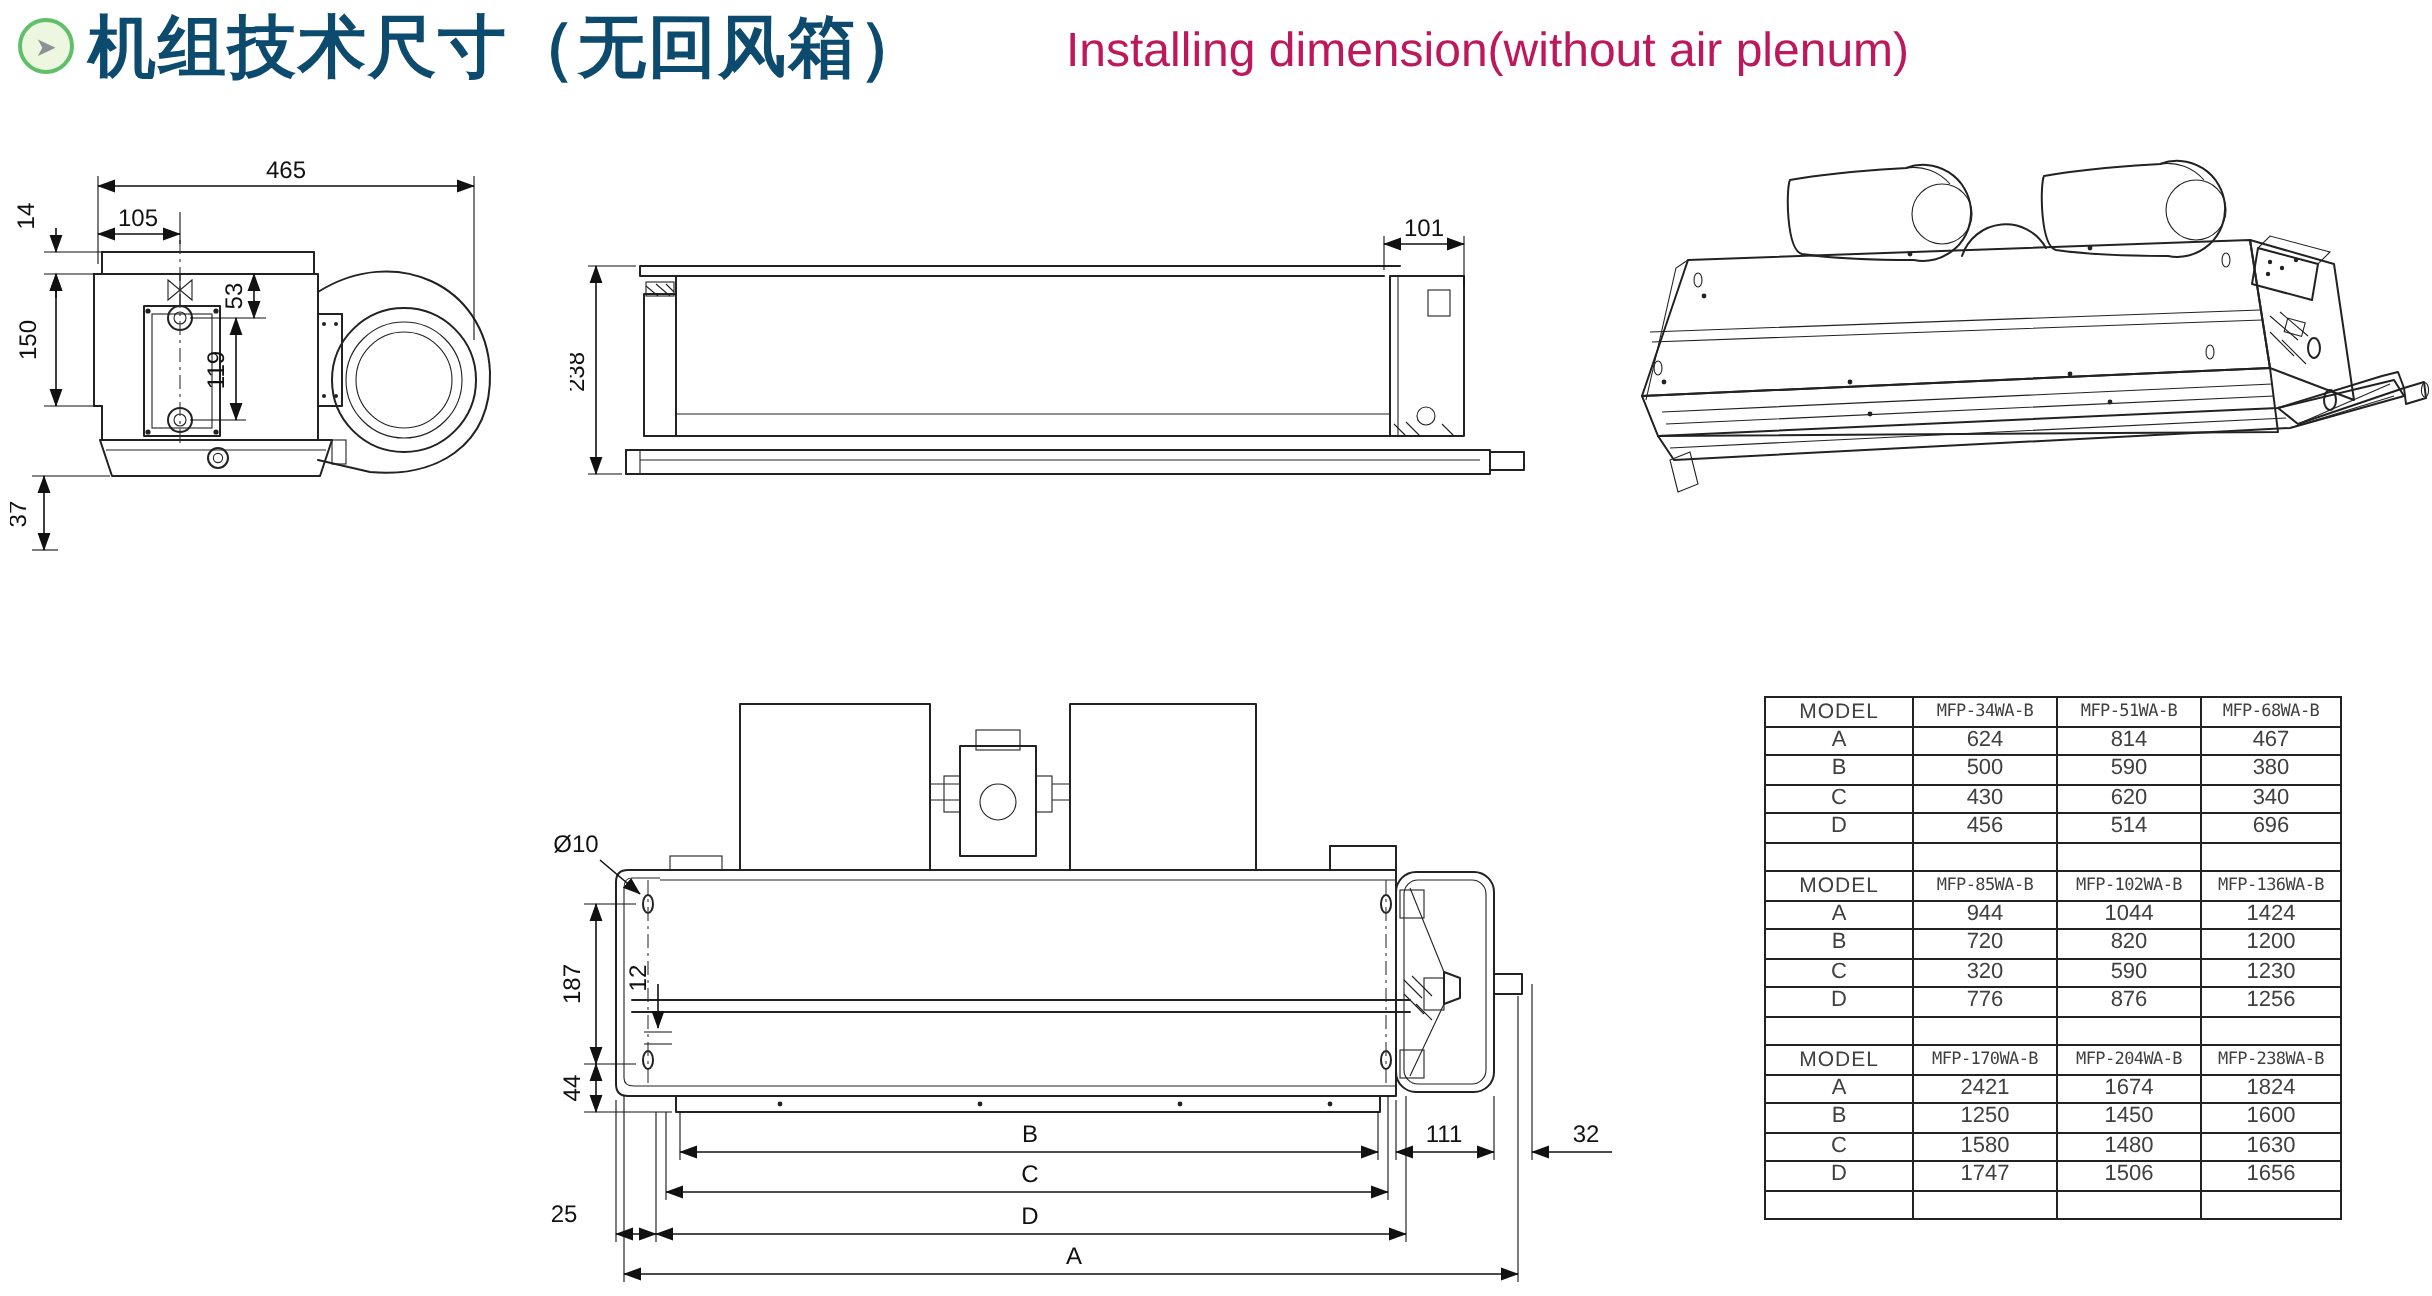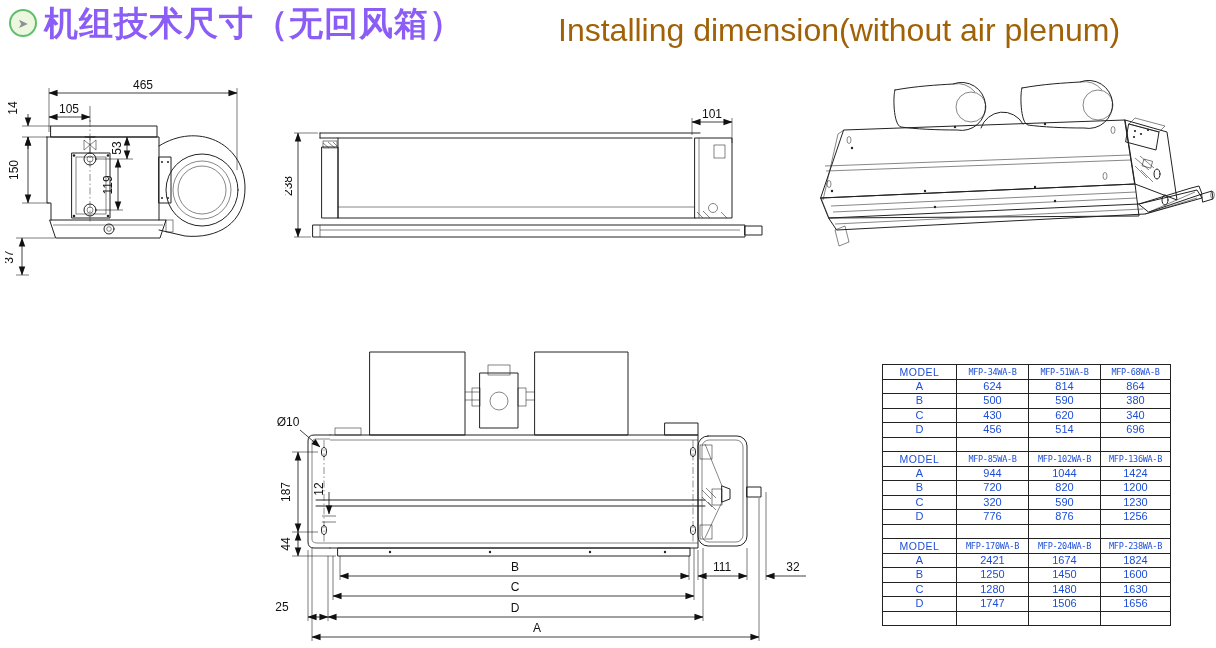--- a/index.html
+++ b/index.html
@@ -4,36 +4,36 @@
 <style>
   html,body{margin:0;padding:0;background:#fff;}
   .page{position:relative;width:1216px;height:648px;background:#fff;overflow:hidden;
         font-family:"Liberation Sans",sans-serif;}
   .abs{position:absolute;}
 
   
   .bullet{position:absolute;left:9px;top:9px;width:24px;height:24px;border-radius:50%;
           background:#edf6de;border:2px solid #5fc06c;display:flex;align-items:center;
           justify-content:center;color:#8b9197;font-size:13px;line-height:1;}
-  .tzh{position:absolute;left:44px;top:1px;font-size:34px;font-weight:bold;color:#8b5cf6;
+  .tzh{position:absolute;left:44px;top:1px;font-size:34px;font-weight:bold;color:#0c4a6e;
        letter-spacing:1px;white-space:nowrap;}
-  .ten{position:absolute;left:533px;top:12px;font-size:32px;color:#a16207;white-space:nowrap;margin-left:25px;}
+  .ten{position:absolute;left:533px;top:12px;font-size:24px;color:#be185d;white-space:nowrap;}
 
   
   .draw{stroke:#222;stroke-width:1;fill:none;stroke-linejoin:round;stroke-linecap:round;}
   .thin{stroke:#222;stroke-width:.55;fill:none;}
   .dim{stroke:#111;stroke-width:.8;fill:none;}
   .ext{stroke:#111;stroke-width:.55;fill:none;}
   .cl{stroke:#333;stroke-width:.55;fill:none;stroke-dasharray:7 2.5 1.5 2.5;}
   .dt{font-size:12px;fill:#111;text-anchor:middle;font-family:"Liberation Sans",sans-serif;}
   .fillb{fill:#222;stroke:none;}
 
   
-  .dim-table{position:absolute;left:882px;top:364px;border-collapse:collapse;
-             table-layout:fixed;width:288px;color:#1d4ed8;}
+  .dim-table{position:absolute;left:882px;top:348px;border-collapse:collapse;
+             table-layout:fixed;width:288px;color:#404040;}
   .dim-table td{border:1px solid #222;text-align:center;height:13.5px;padding:0;
                 line-height:1;font-size:11px;white-space:nowrap;overflow:hidden;}
   .dim-table td.model-name{font-family:"DejaVu Sans Mono",monospace;font-size:8.5px;
                 letter-spacing:-.3px;margin-top:12px;}
   .dim-table td.model-hdr{font-size:10.5px;letter-spacing:.5px;}
 </style>
 </head>
 <body>
 
 <div class="page">
@@ -329,21 +329,21 @@
         <tr>
           <td class="model-hdr">MODEL</td>
           <td class="model-name">MFP-34WA-B</td>
           <td class="model-name">MFP-51WA-B</td>
           <td class="model-name">MFP-68WA-B</td>
         </tr>
         <tr>
           <td>A</td>
           <td>624</td>
           <td>814</td>
-          <td>864</td>
+          <td>467</td>
         </tr>
         <tr>
           <td>B</td>
           <td>500</td>
           <td>590</td>
           <td>380</td>
         </tr>
         <tr>
           <td>C</td>
           <td>430</td>
@@ -411,21 +411,21 @@
           <td>1824</td>
         </tr>
         <tr>
           <td>B</td>
           <td>1250</td>
           <td>1450</td>
           <td>1600</td>
         </tr>
         <tr>
           <td>C</td>
-          <td>1280</td>
+          <td>1580</td>
           <td>1480</td>
           <td>1630</td>
         </tr>
         <tr>
           <td>D</td>
           <td>1747</td>
           <td>1506</td>
           <td>1656</td>
         </tr>
         <tr>

